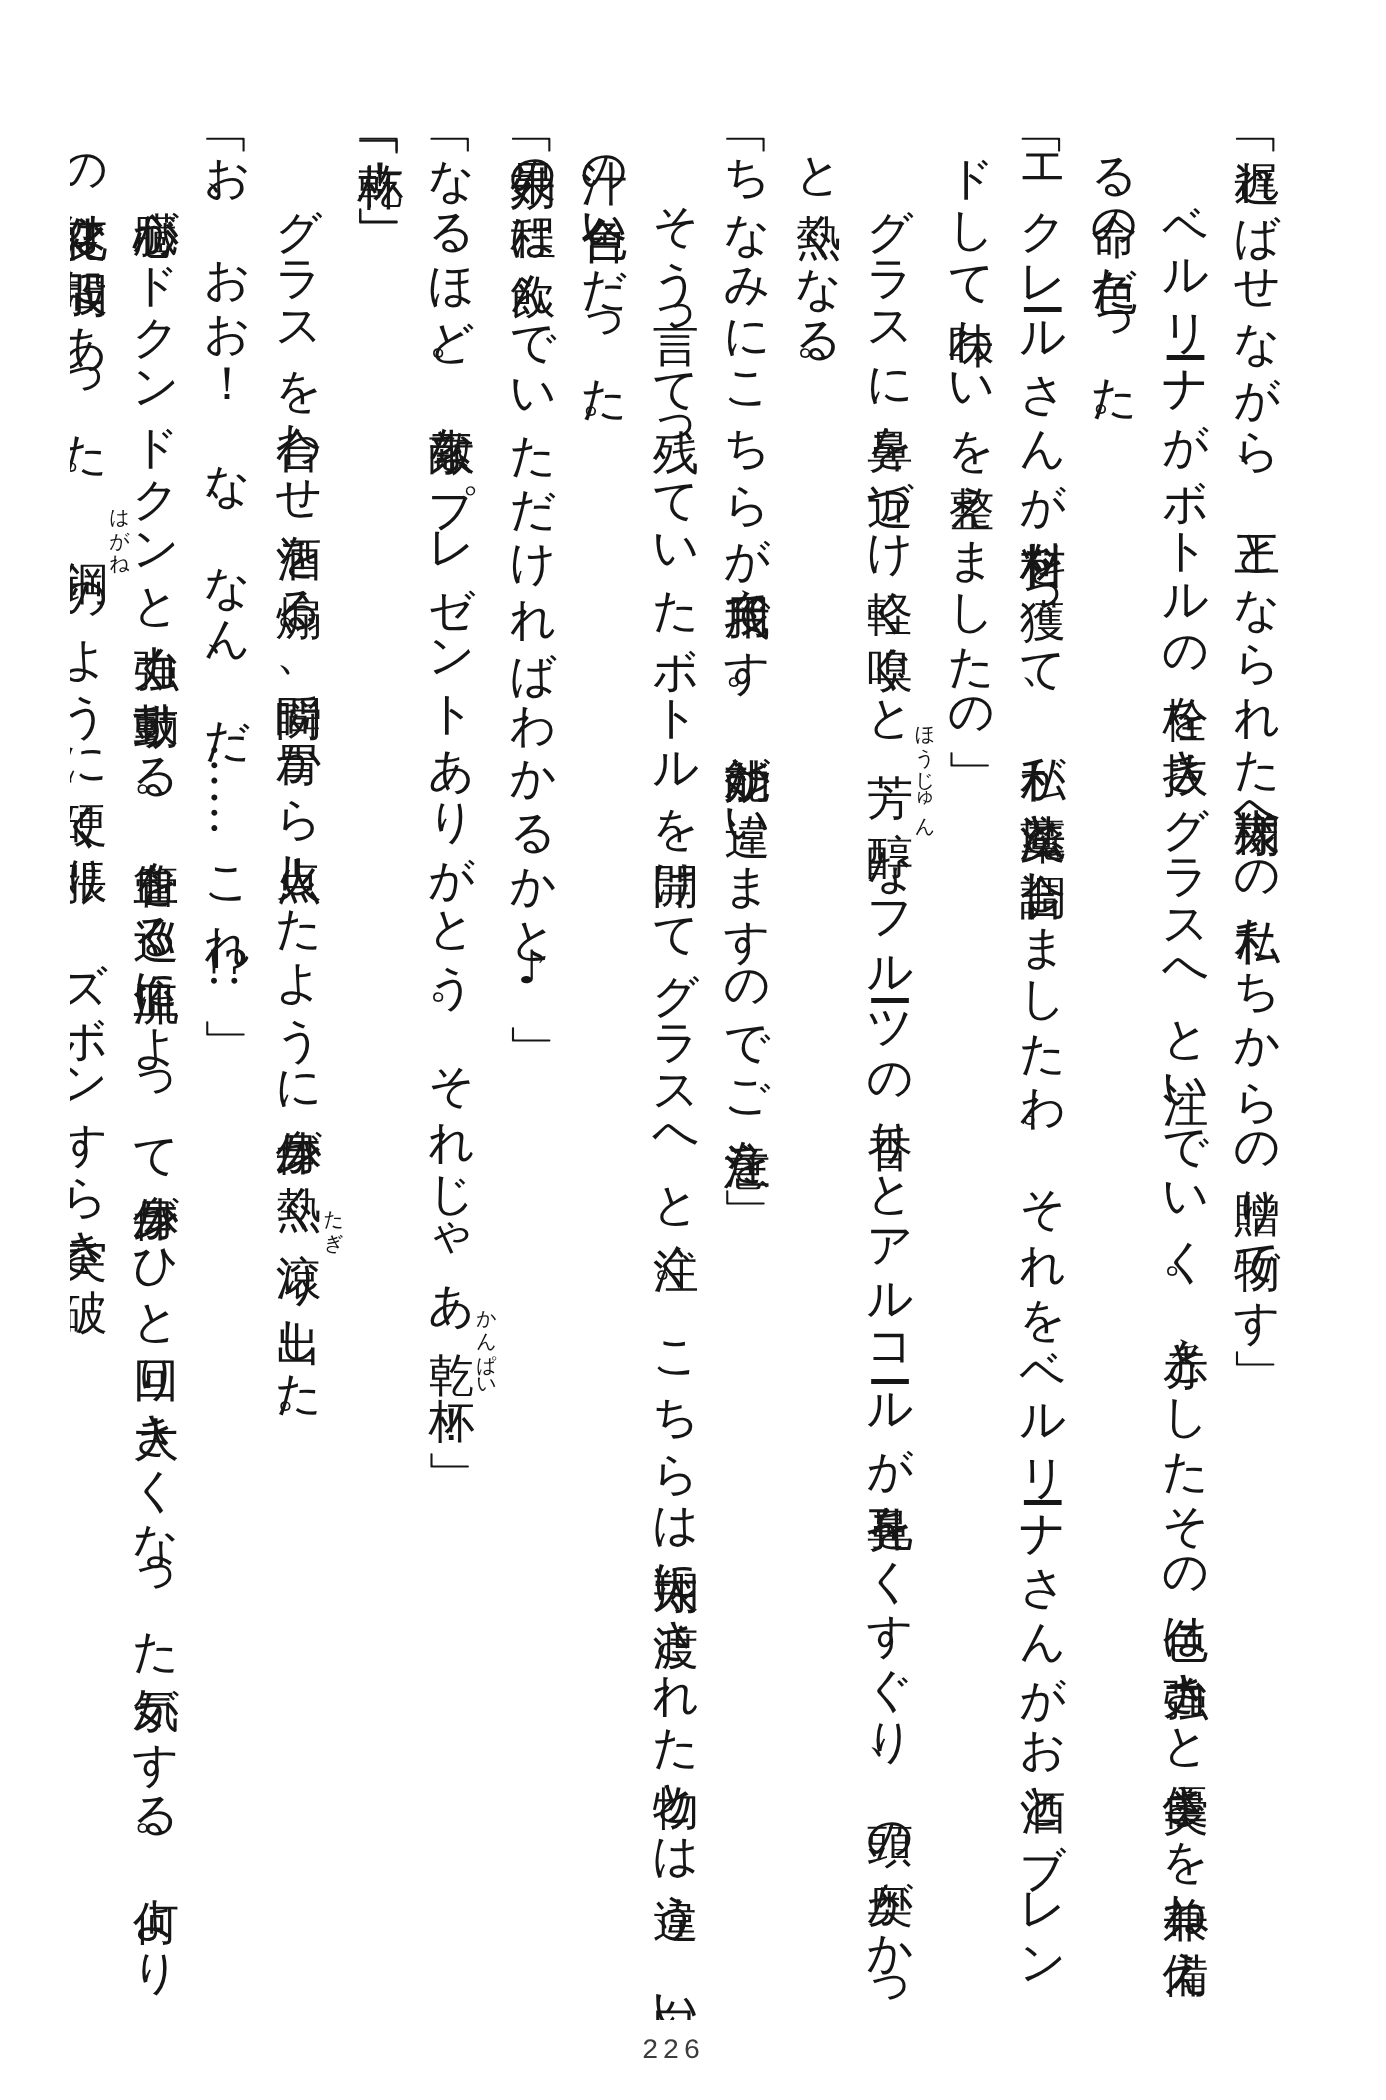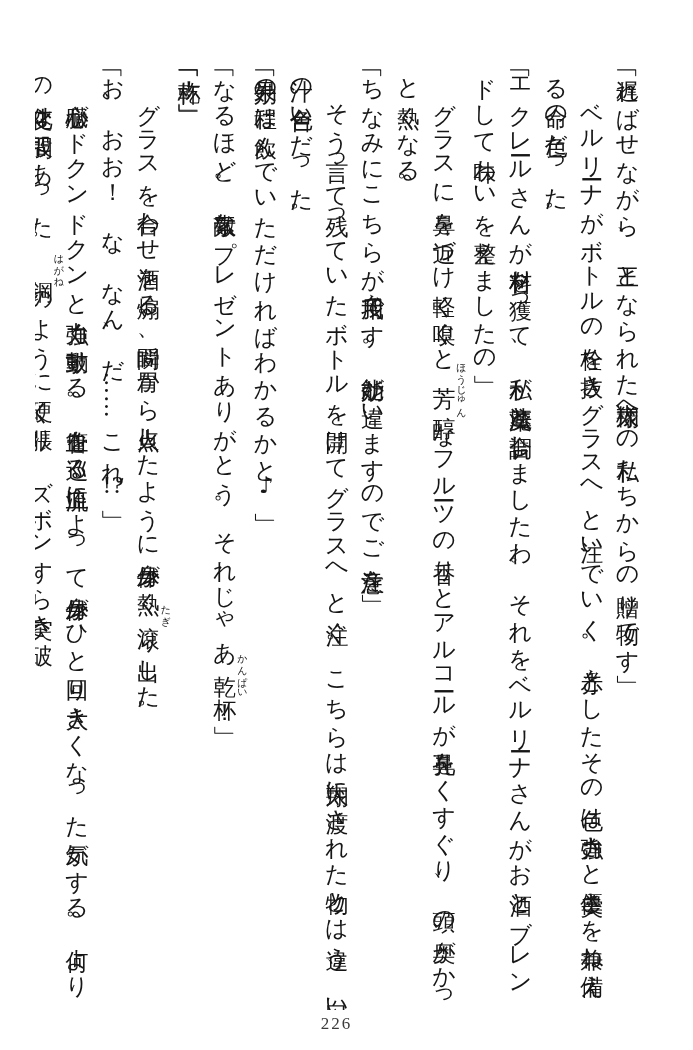--- a/index.html
+++ b/index.html
@@ -47,22 +47,22 @@
   }
   .tcy {
     text-combine-upright: all;
     -webkit-text-combine: horizontal;
   }
   .page-number {
     position: absolute;
     bottom: 16px;
     left: calc(50% - 10px);
     transform: translateX(-50%);
-    font-family: Liberation Serif, serif;
-    font-size: 17px;
+    font-family: Liberation Mono, monospace;
+    font-size: 14px;
     font-weight: 400;
     color: #3c3c3c;
     letter-spacing: 2px;
   }
 </style>
 </head>
 <body>
 
 <div class="page">
   <div class="text-block">

